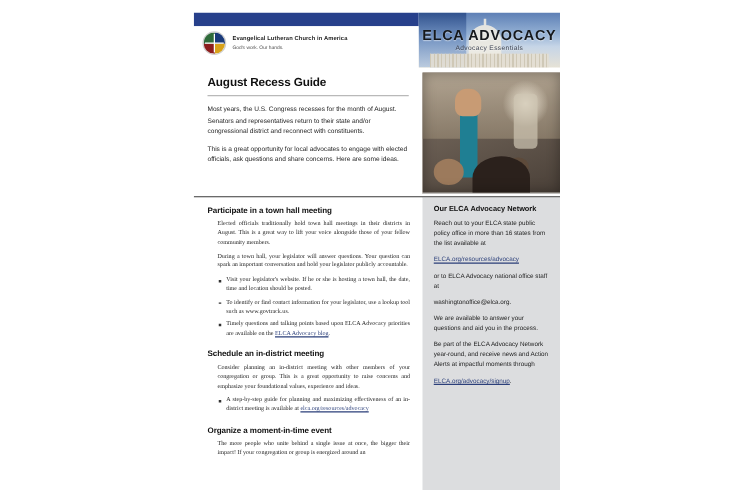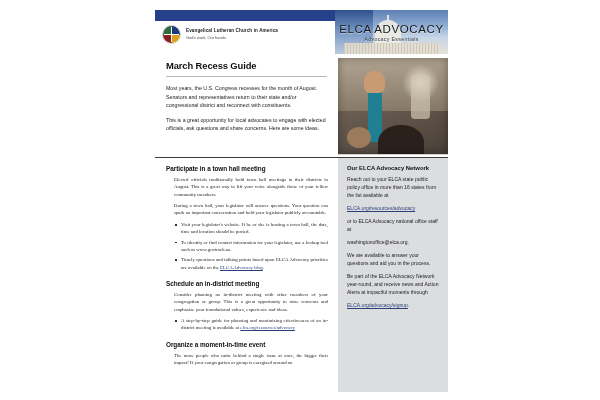--- a/index.html
+++ b/index.html
@@ -61,21 +61,21 @@
   .base{
     position:absolute;left:8%;bottom:0;width:84%;height:11px;background:#e3ded1;opacity:.9;
   }
   .cols{position:absolute;left:8%;bottom:0;width:84%;height:11px;
     background:repeating-linear-gradient(to right,#cfc8b6 0 1px,transparent 1px 3px);}
   .banner-txt{
     position:absolute;left:0;top:0;width:113px;height:44px;
     display:flex;flex-direction:column;align-items:center;justify-content:center;
     text-shadow:0 1px 1px rgba(255,255,255,.55);
   }
-  .banner-title{font-size:11.5px;font-weight:normal;color:#15181c;letter-spacing:.6px;}
+  .banner-title{font-size:11.5px;font-weight:bold;color:#15181c;letter-spacing:.6px;}
   .banner-sub{font-size:5.3px;color:#3a4150;margin-top:1px;letter-spacing:.3px;}
 
   
   .intro{padding:6px 11px 0 11px;}
   .doc-title{font-size:9.4px;font-weight:bold;color:#101010;letter-spacing:-.1px;}
   .rule-thin{height:1px;background:#b9b9b9;margin:5px 0 7px 0;}
   .intro-p{
     font-size:5.25px;line-height:1.62;color:#1d1d1d;margin:0 0 6px 0;
     font-family:"Liberation Sans", sans-serif;
   }
@@ -173,21 +173,21 @@
         <div class="cols"></div>
         <div class="banner-txt">
           <div class="banner-title">ELCA  ADVOCACY</div>
           <div class="banner-sub">Advocacy Essentials</div>
         </div>
       </div>
     </div>
 
     <div style="display:flex;">
       <div class="intro" style="width:183px;box-sizing:border-box;">
-        <div class="doc-title">March Recess Guide</div>
+        <div class="doc-title">August Recess Guide</div>
         <div class="rule-thin"></div>
         <p class="intro-p">Most years, the U.S. Congress recesses for the month of August. Senators and representatives return to their state and/or congressional district and reconnect with constituents.</p>
         <p class="intro-p">This is a great opportunity for local advocates to engage with elected officials, ask questions and share concerns. Here are some ideas.</p>
       </div>
 
       <div style="width:110px;padding-top:4px;">
         <div class="photo">
           <div class="ph-bg"></div>
           <div class="ph-wall"></div>
           <div class="ph-light"></div>

